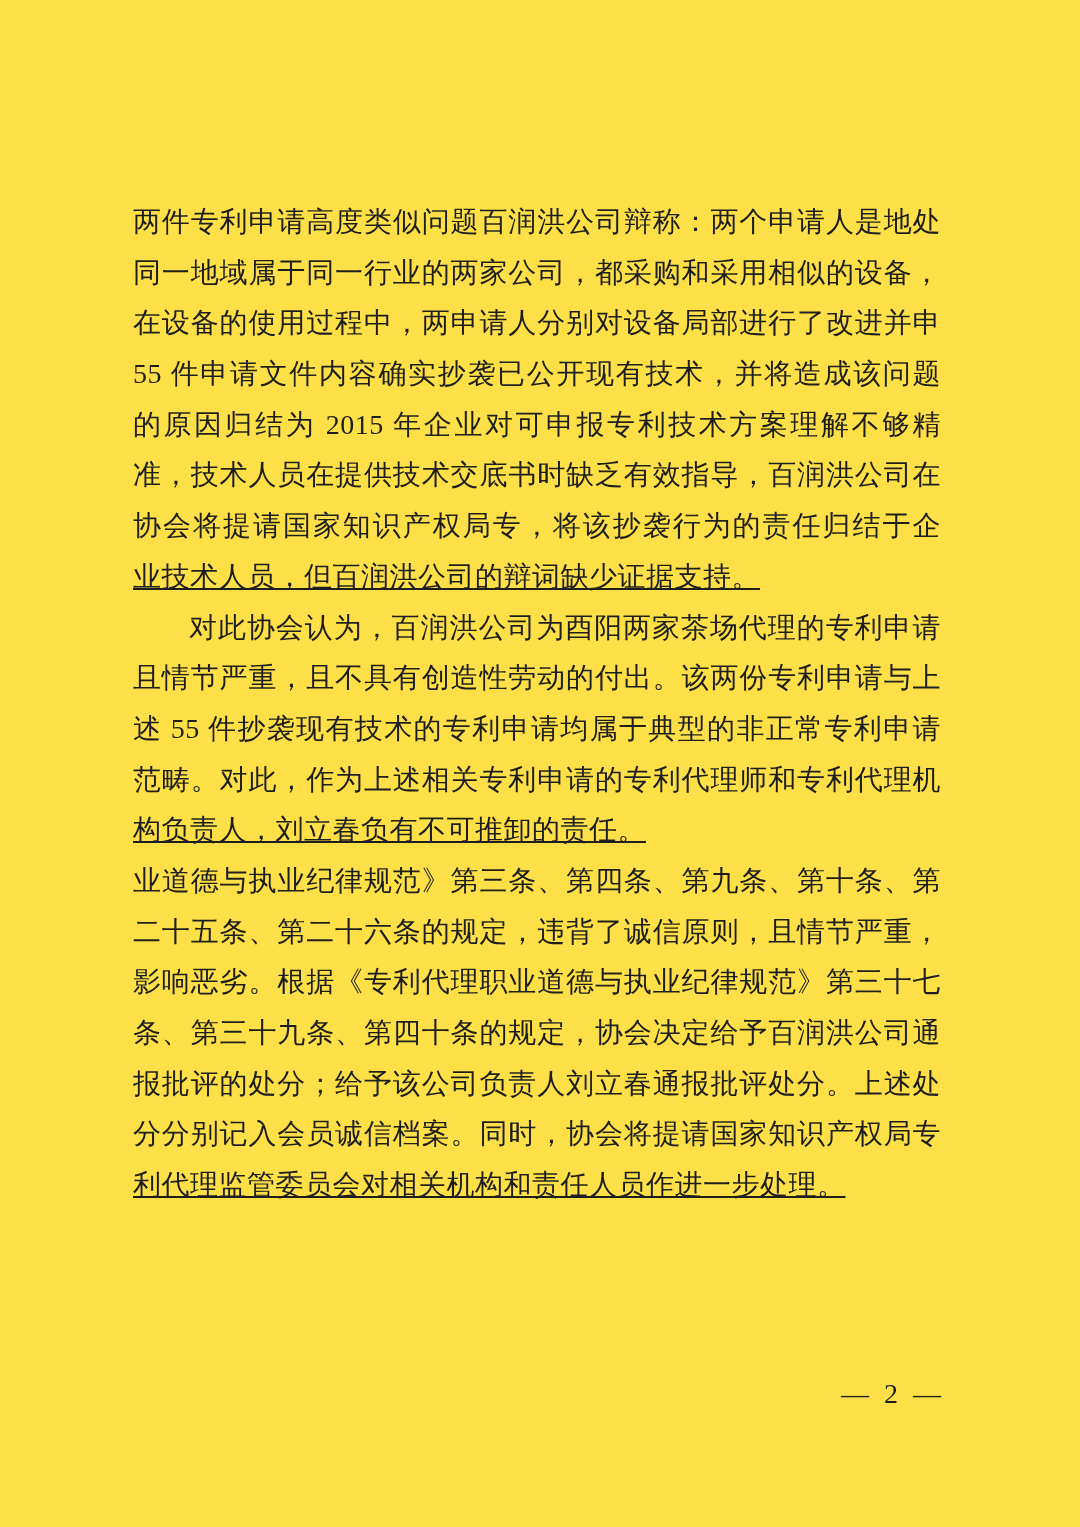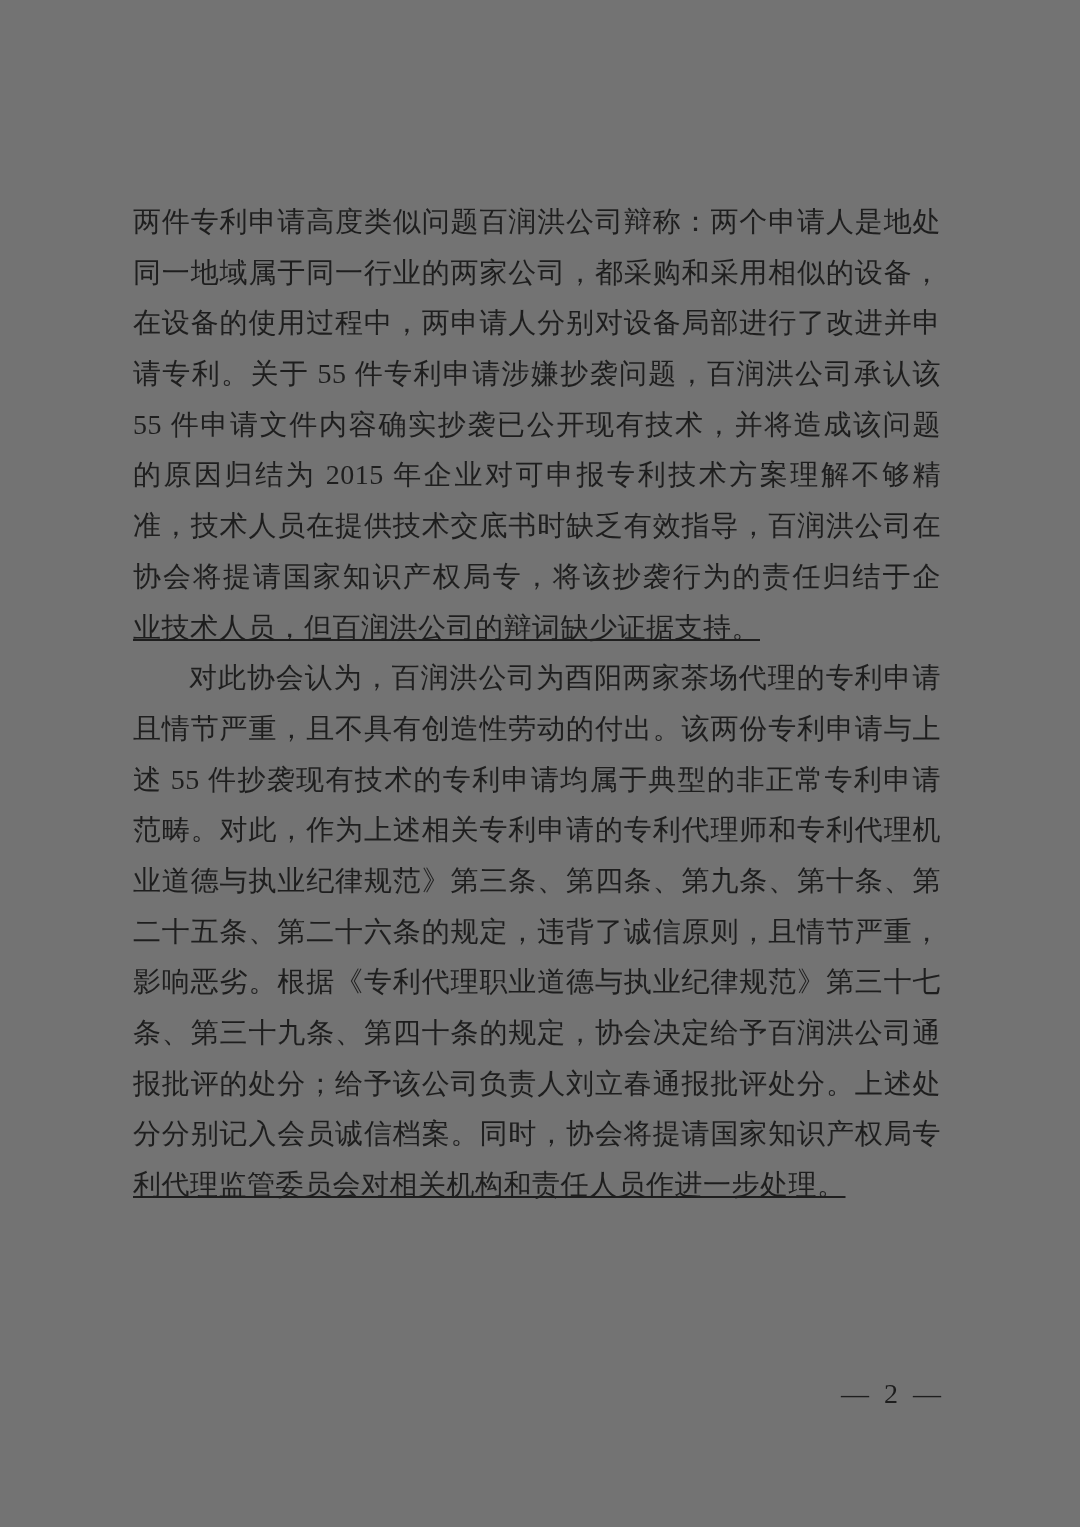--- a/index.html
+++ b/index.html
@@ -5,21 +5,21 @@
   html, body {
     margin: 0;
     padding: 0;
     background: #e8e8e8;
   }
   .page {
     position: relative;
     width: 1080px;
     height: 1527px;
     margin: 0 auto;
-    background: #737373;
+    background: #fde047;
     color: #1e1e1e;
     font-family: "Liberation Serif", "DejaVu Serif", serif;
     overflow: hidden;
   }
   .doc-body {
     position: absolute;
     left: 133px;
     top: 197px;
     width: 808px;
   }
@@ -58,33 +58,33 @@
 <body>
 
 <main class="page">
 
   <section class="doc-body">
 
     <p class="para">
       <span class="line">两件专利申请高度类似问题百润洪公司辩称：两个申请人是地处</span>
       <span class="line">同一地域属于同一行业的两家公司，都采购和采用相似的设备，</span>
       <span class="line">在设备的使用过程中，两申请人分别对设备局部进行了改进并申</span>
-      <span class="line">请专利。关于 55 件专利申请涉嫌抄袭问题，百润洪公司承认该</span>
       <span class="line">55 件申请文件内容确实抄袭已公开现有技术，并将造成该问题</span>
       <span class="line">的原因归结为 2015 年企业对可申报专利技术方案理解不够精</span>
       <span class="line">准，技术人员在提供技术交底书时缺乏有效指导，百润洪公司在</span>
       <span class="line">协会将提请国家知识产权局专，将该抄袭行为的责任归结于企</span>
       <span class="line last">业技术人员，但百润洪公司的辩词缺少证据支持。</span>
     </p>
 
     <p class="para">
       <span class="line indent">对此协会认为，百润洪公司为酉阳两家茶场代理的专利申请</span>
       <span class="line">且情节严重，且不具有创造性劳动的付出。该两份专利申请与上</span>
       <span class="line">述 55 件抄袭现有技术的专利申请均属于典型的非正常专利申请</span>
       <span class="line">范畴。对此，作为上述相关专利申请的专利代理师和专利代理机</span>
+      <span class="line last">构负责人，刘立春负有不可推卸的责任。</span>
     </p>
 
     <p class="para">
       <span class="line">业道德与执业纪律规范》第三条、第四条、第九条、第十条、第</span>
       <span class="line">二十五条、第二十六条的规定，违背了诚信原则，且情节严重，</span>
       <span class="line">影响恶劣。根据《专利代理职业道德与执业纪律规范》第三十七</span>
       <span class="line">条、第三十九条、第四十条的规定，协会决定给予百润洪公司通</span>
       <span class="line">报批评的处分；给予该公司负责人刘立春通报批评处分。上述处</span>
       <span class="line">分分别记入会员诚信档案。同时，协会将提请国家知识产权局专</span>
       <span class="line last">利代理监管委员会对相关机构和责任人员作进一步处理。</span>

